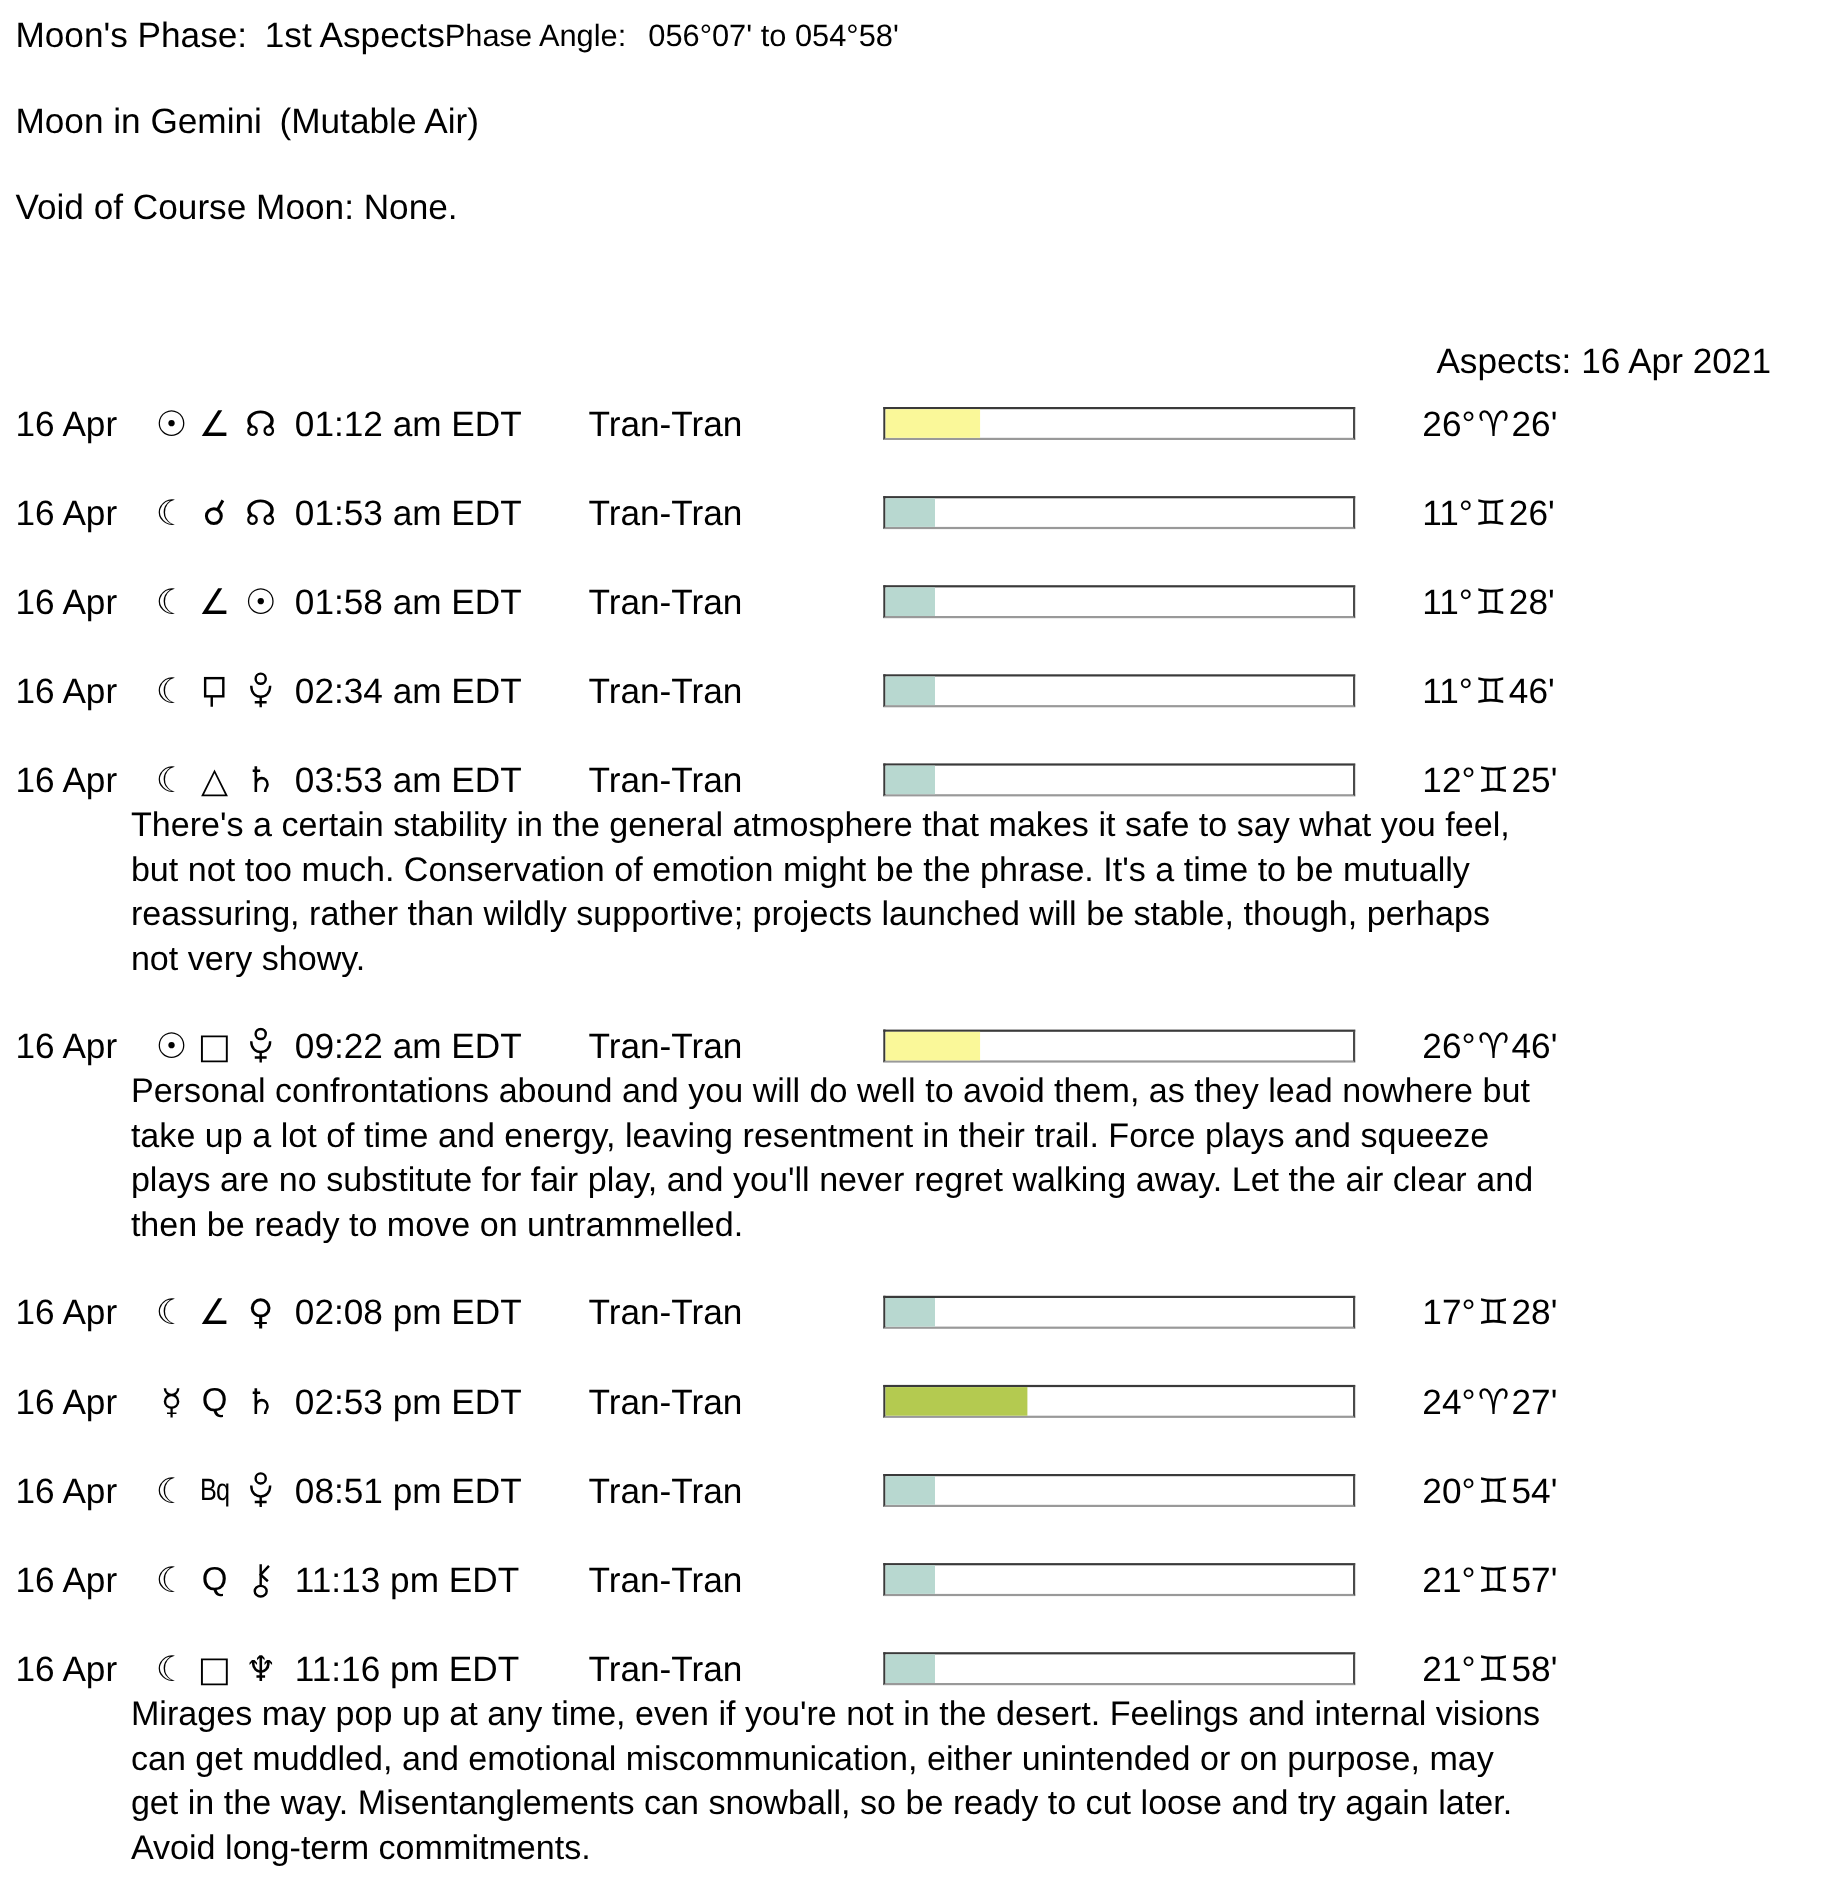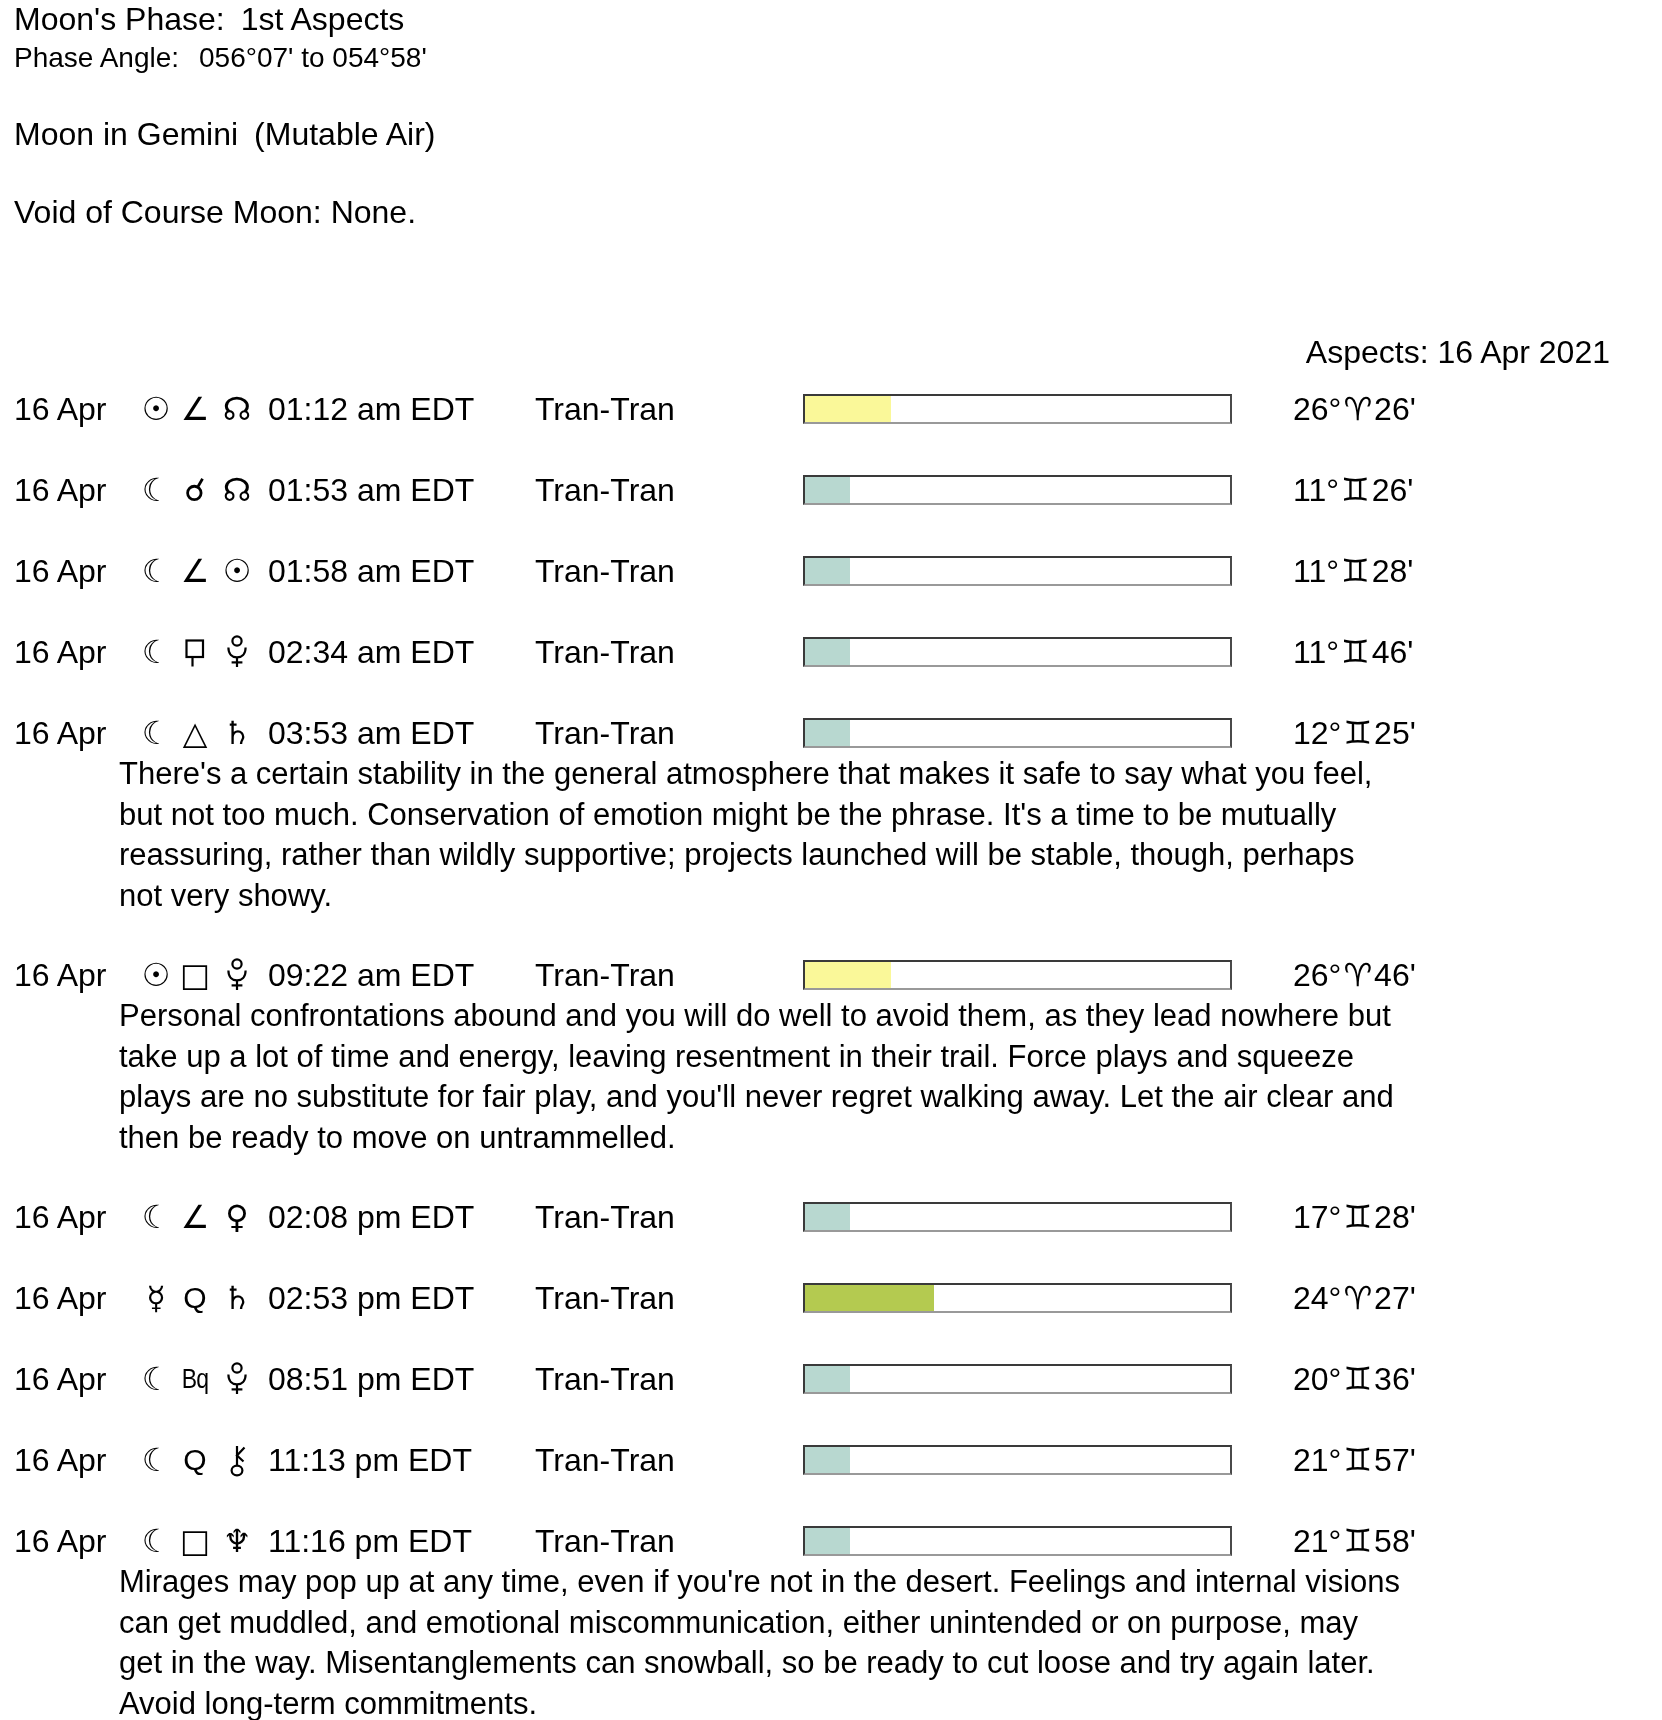--- a/index.html
+++ b/index.html
@@ -1,19 +1,19 @@
 <!DOCTYPE html>
 <html><head>
 <meta charset="utf-8">
 <style>
   html,body{margin:0;padding:0;background:#fff;color:#000;}
   body{width:1662px;height:1720px;position:relative;overflow:hidden;
        font-family:"Liberation Sans","DejaVu Sans",sans-serif;}
   .hdr1{display:flex;align-items:flex-start;
-        padding:0 170px 0 14px;flex-direction:column;}
+        padding:13px 170px 0 14px;}
   .mp{font-size:32px;line-height:38px;display:flex;gap:16px;}
   .pa{font-size:28px;line-height:34px;display:flex;gap:20px;padding-top:3px;}
   .hdr2{margin:40px 0 0 14px;font-size:32px;line-height:38px;display:flex;gap:16px;}
   .hdr3{margin:40px 0 0 14px;font-size:32px;line-height:38px;}
   .title{margin-top:102px;width:1610px;text-align:right;font-size:32px;line-height:38px;}
   #rows{margin-top:16px;}
   .row{position:relative;height:44px;margin-bottom:37px;font-size:32px;line-height:44px;}
   .c{position:absolute;top:0;white-space:nowrap;}
   .c.date{left:14px;}
   .c.sym{width:44px;height:44px;display:flex;align-items:center;justify-content:center;
@@ -223,21 +223,21 @@
         </svg>
       </span>
     <span class="c time">08:51 pm EDT</span>
     <span class="c type">Tran-Tran</span>
     <span class="c bar">
       <span class="fill" style="width: 10.5%; background: rgb(184, 216, 208);"></span>
     </span>
     <span class="c pos">
       <span>20°</span>
       <span class="zsign">♊</span>
-      <span>36'</span>
+      <span>54'</span>
     </span>
   </div>
 
   <div class="row">
     <span class="c date">16 Apr</span>
     <span class="c sym s1">☾</span>
     <span class="c sym s2 lett">Q</span>
     <span class="c sym s3">
         <svg width="24" height="34" viewBox="0 0 24 34" fill="none" stroke="#000" stroke-width="2.2">
           <ellipse cx="12" cy="27.5" rx="5.4" ry="4.8"></ellipse>

